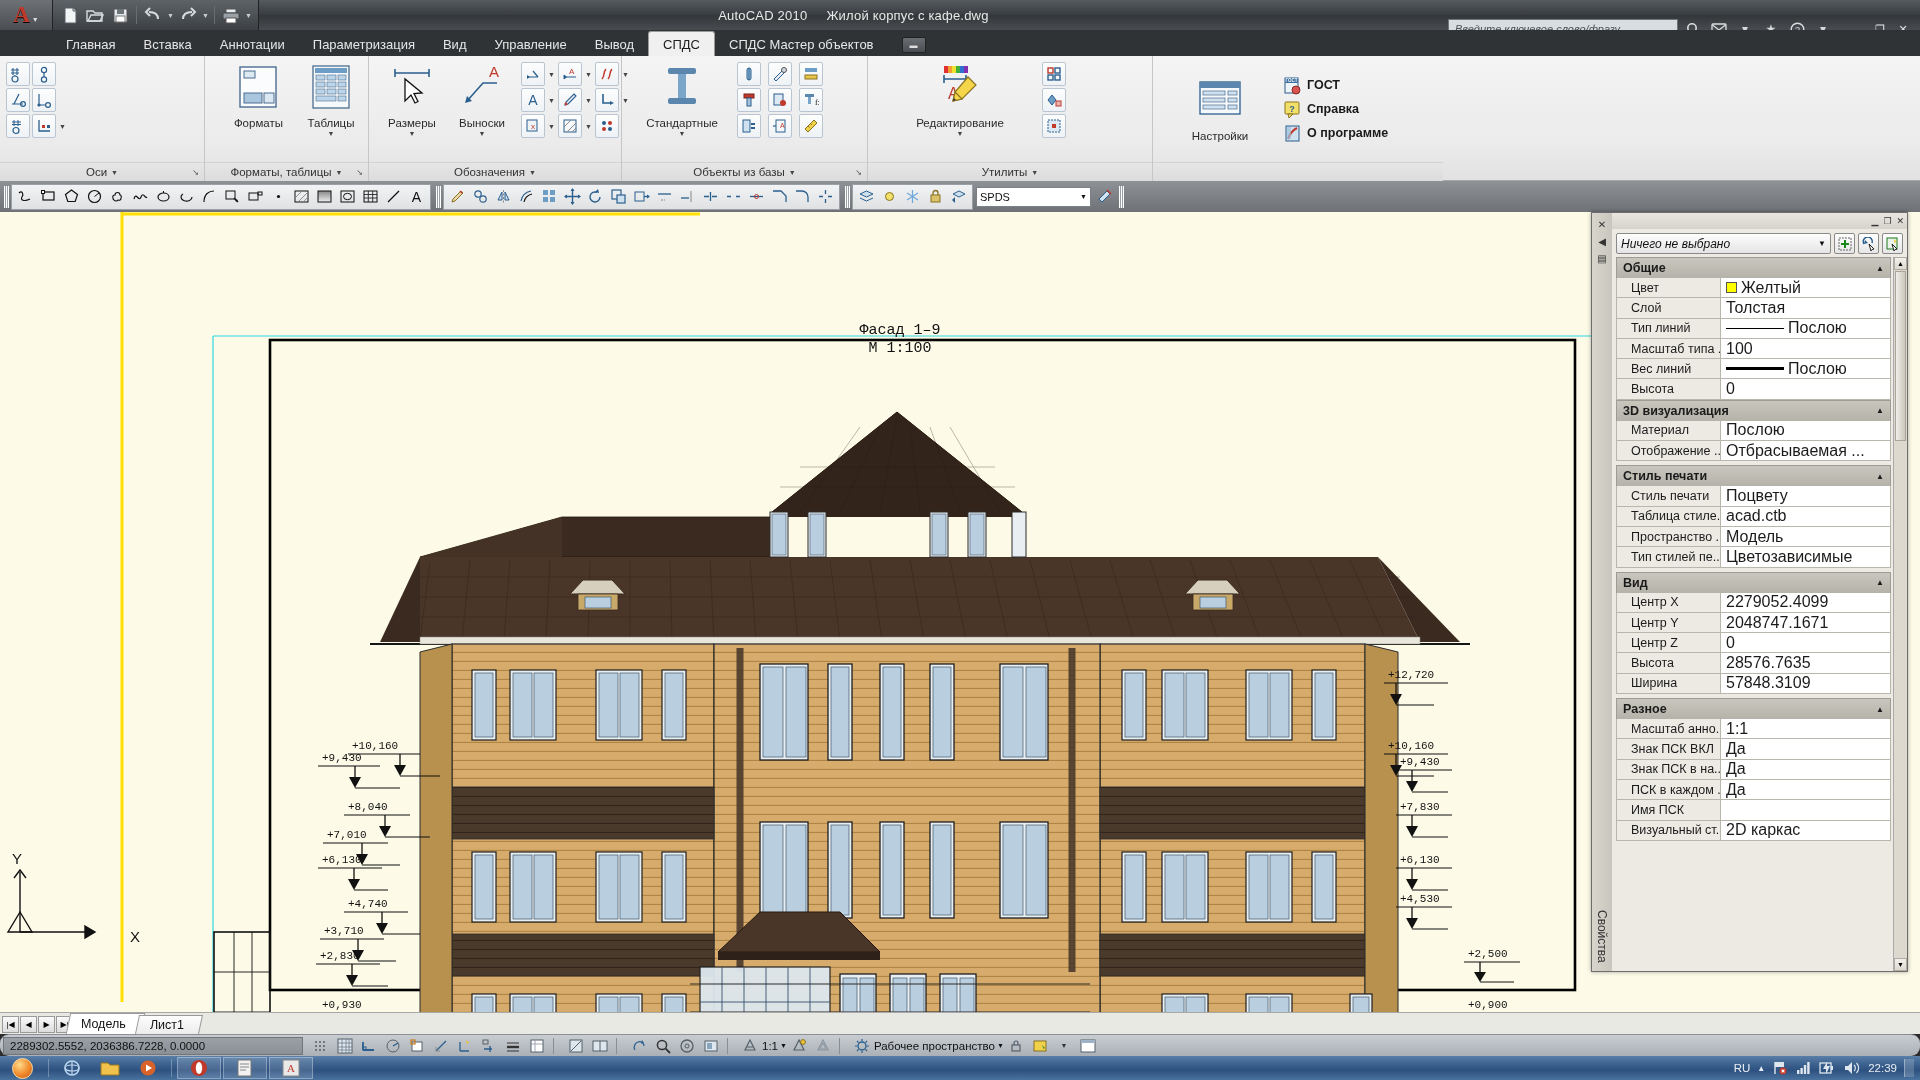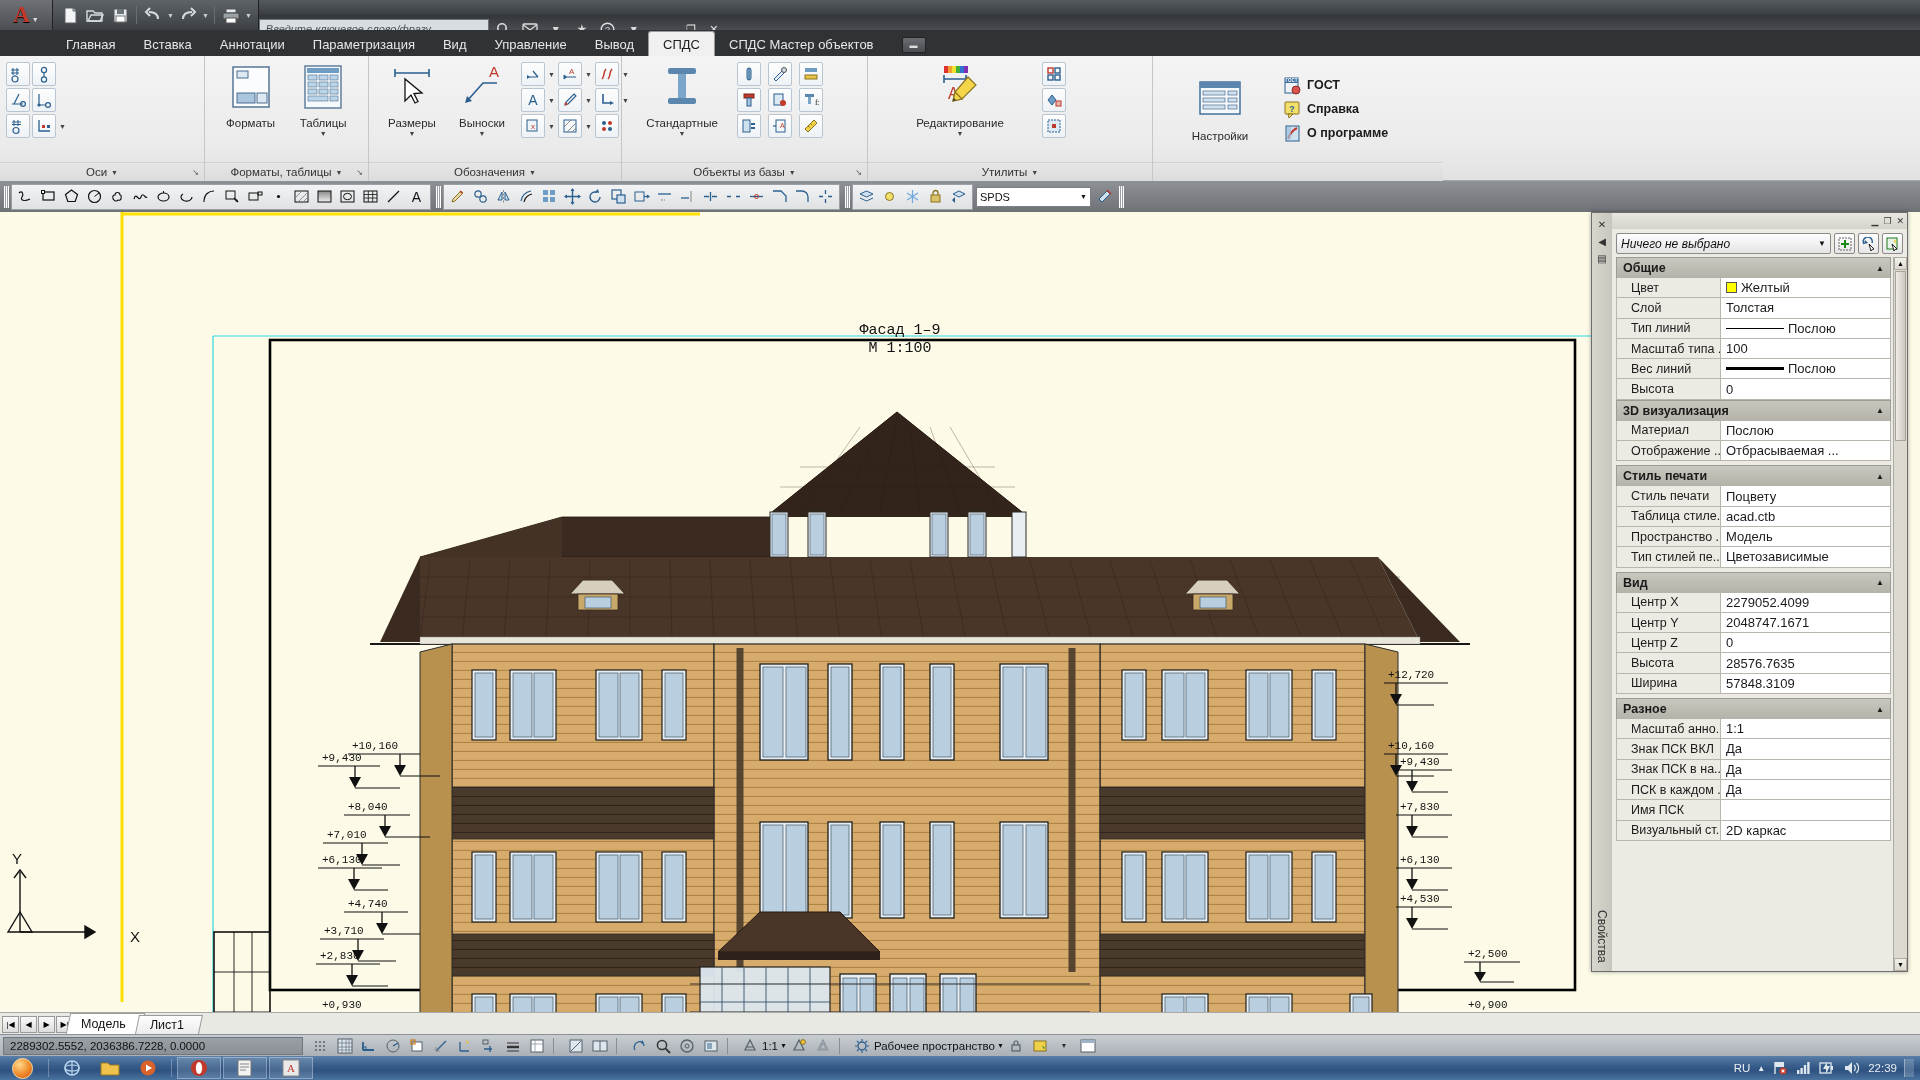--- a/index.html
+++ b/index.html
@@ -146,21 +146,21 @@
     background:linear-gradient(180deg,#fefefe,#e6e6e6);display:flex;align-items:center;justify-content:center;cursor:pointer;}
   .props-scroll{flex:1;overflow:hidden;display:flex;}
   .props-table{flex:1;display:flex;flex-direction:column;padding:0 2px 0 4px;min-width:0;}
   .pgroup{height:21px;background:linear-gradient(180deg,#c9c6be,#b5b2aa);
     display:flex;align-items:center;justify-content:space-between;padding:0 6px;
     font-size:12.5px;font-weight:bold;color:#1b1b1b;border:1px solid #9e9b94;border-bottom:none;gap:48px;}
   .pgroup .tri{font-size:8px;}
   .prow{height:20.3px;display:flex;border:1px solid #b9b6ae;border-top:none;background:#fff;}
   .pk{width:104px;padding-left:14px;display:flex;align-items:center;font-size:12.5px;color:#1b1b1b;
     background:#eceae3;border-right:1px solid #b9b6ae;overflow:hidden;white-space:nowrap;}
-  .pv{flex:1;padding-left:5px;display:flex;align-items:center;gap:4px;font-size:13px;color:#1b1b1b;
+  .pv{flex:1;padding-left:5px;display:flex;align-items:center;gap:4px;font-size:16px;color:#1b1b1b;
     background:#fff;overflow:hidden;white-space:nowrap;}
   .swatch{width:11px;height:11px;border:1px solid #555;flex:0 0 auto;}
   .lineprev{width:58px;height:1px;background:#000;}
   .lineprev.bold{height:3px;}
   .props-sb{width:14px;background:#ded9cf;border-left:1px solid #aaa;display:flex;flex-direction:column;}
   .sb-arrow{height:13px;display:flex;align-items:center;justify-content:center;font-size:7px;
     background:linear-gradient(180deg,#f2f0ea,#ddd9cf);border:1px solid #b0aca4;}
   .sb-thumb{height:170px;margin:1px;background:linear-gradient(90deg,#f0eee8,#cbc7bd);border:1px solid #a9a59d;}
 
   
@@ -175,20 +175,21 @@
     background:linear-gradient(180deg,#fdfdfd,#ececec);border:1px solid #9a9a9a;border-bottom:none;
     transform:skewX(-12deg);margin-left:-6px;cursor:pointer;}
   .mtab span{transform:skewX(12deg);}
   .mtab.active{background:#fff;height:21px;}
 
   
   .statusbar{
     position:absolute;top:1034px;left:0;width:1920px;height:22px;
     background:linear-gradient(180deg,#c9cdd2,#aab0b6);display:flex;align-items:center;
     border-top:1px solid #8a9098;
+    border-radius:9px;
   }
   .coords{width:300px;height:18px;margin-left:3px;background:linear-gradient(180deg,#9aa0a6,#8a9096);
     border:1px solid #70767c;display:flex;align-items:center;padding-left:6px;font-size:11.5px;color:#111;}
   .sb-grp{display:flex;align-items:center;margin-left:6px;}
   .sb-ico{width:24px;height:20px;display:flex;align-items:center;justify-content:center;cursor:pointer;
     border:1px solid transparent;}
   .sb-sep{width:1px;height:16px;background:#888e94;margin:0 4px;}
   .sb-text{font-size:11.5px;color:#111;display:flex;align-items:center;gap:2px;cursor:pointer;}
 
   
@@ -253,20 +254,25 @@
     <div class="mini">▼</div>
     <div class="sep"></div>
     <div class="qbtn">
       <svg width="18" height="17" viewBox="0 0 18 17">
           <rect x="4" y="2" width="10" height="4" fill="#e9edf1" stroke="#555"></rect>
           <rect x="1" y="6" width="16" height="6" rx="1" fill="#9aa1a7" stroke="#444"></rect>
           <rect x="4" y="11" width="10" height="5" fill="#fff" stroke="#555"></rect>
         </svg>
     </div>
     <div class="mini">▼</div>
+  </div>
+  <div class="title-text">
+    <span>AutoCAD 2010</span>
+    &nbsp;&nbsp;&nbsp;
+    <span>Жилой корпус с кафе.dwg</span>
   </div>
   <div class="title-right">
     <div class="searchbox">Введите ключевое слово/фразу</div>
     <div class="ticon">
       <svg width="15" height="15" viewBox="0 0 15 15">
           <circle cx="6" cy="6" r="4.2" fill="none" stroke="#ddd" stroke-width="1.6"></circle>
           <path d="M9.2 9.2L14 14" stroke="#ddd" stroke-width="1.8"></path>
         </svg>
     </div>
     <div class="ticon">
@@ -360,21 +366,21 @@
       </div>
     </div>
     <div class="rpanel-title rpanel-title-wrap">
       <span>Оси</span>
       <span class="dd">▼</span>
       <span class="diag">↘</span>
     </div>
   </div>
 
   <div class="rpanel" style="width:164px">
-    <div class="rpanel-body" style="gap:10px;padding-left:14px;">
+    <div class="rpanel-body" style="gap:10px;padding-left:14px;justify-content:flex-end;">
       <div class="bigbtn">
         <svg width="46" height="52" viewBox="0 0 46 52">
             <rect x="5" y="4" width="36" height="40" fill="#fbfcfd" stroke="#4a6d8f" stroke-width="1.4"></rect>
             <rect x="9" y="8" width="11" height="7" fill="#dce8f2" stroke="#4a6d8f"></rect>
             <rect x="9" y="30" width="18" height="10" fill="#aac6de" stroke="#4a6d8f"></rect>
             <rect x="29" y="30" width="10" height="10" fill="#dce8f2" stroke="#4a6d8f"></rect>
           </svg>
         <span class="lbl">Форматы</span>
       </div>
       <div class="bigbtn">

